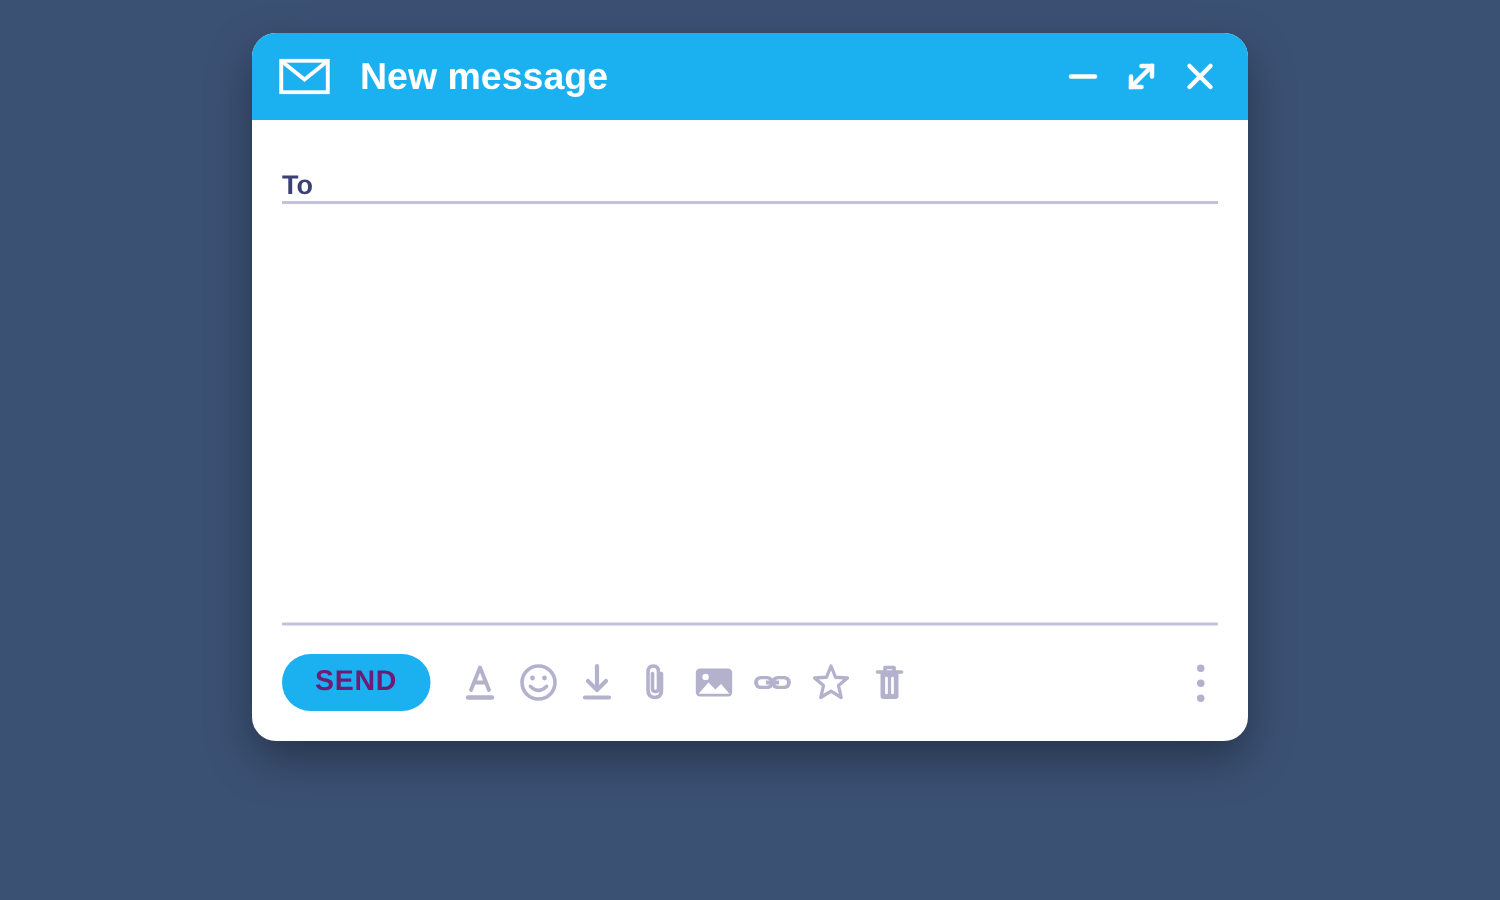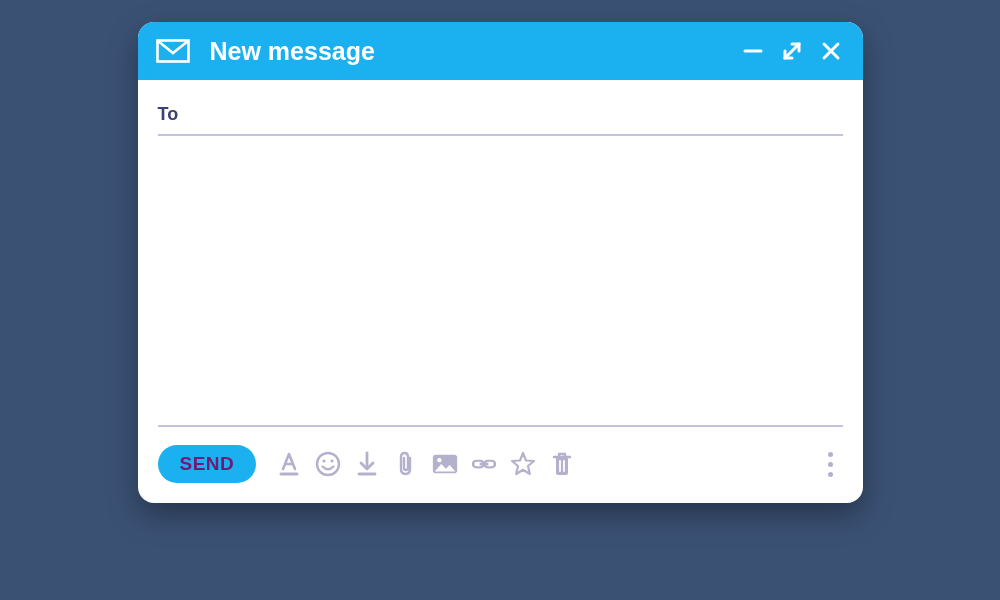--- a/index.html
+++ b/index.html
@@ -11,21 +11,21 @@
       width: 1000px;
       height: 600px;
       background: #3b5174;
       font-family: -apple-system, BlinkMacSystemFont, "Segoe UI", Helvetica, Arial, sans-serif;
       display: flex;
       justify-content: center;
       align-items: flex-start;
       overflow: hidden;
     }
     .compose-window {
-      width: 725px;
+      width: 664px;
       margin-top: 22px;
       background: #fff;
       border-radius: 16px;
       box-shadow: 0 12px 30px rgba(0,0,0,0.35);
       overflow: hidden;
     }
     .titlebar {
       background: #1bb0f0;
       height: 58px;
       display: flex;
@@ -49,25 +49,25 @@
       gap: 18px;
     }
     .titlebar-actions .ctrl svg {
       display: block;
     }
     .body {
       padding: 14px 20px 16px 20px;
     }
     .field-row {
       display: flex;
-      align-items: center;
+      align-items: flex-end;
       height: 42px;
       border-bottom: 2px solid #c3c2dc;
       gap: 12px;
-      margin-bottom: 16px;
+      margin-bottom: 6px;
     }
     .field-label {
       color: #3b4272;
       font-size: 18px;
       font-weight: 700;
       min-width: 70px;
     }
     .field-input {
       flex: 1;
       border: none;

